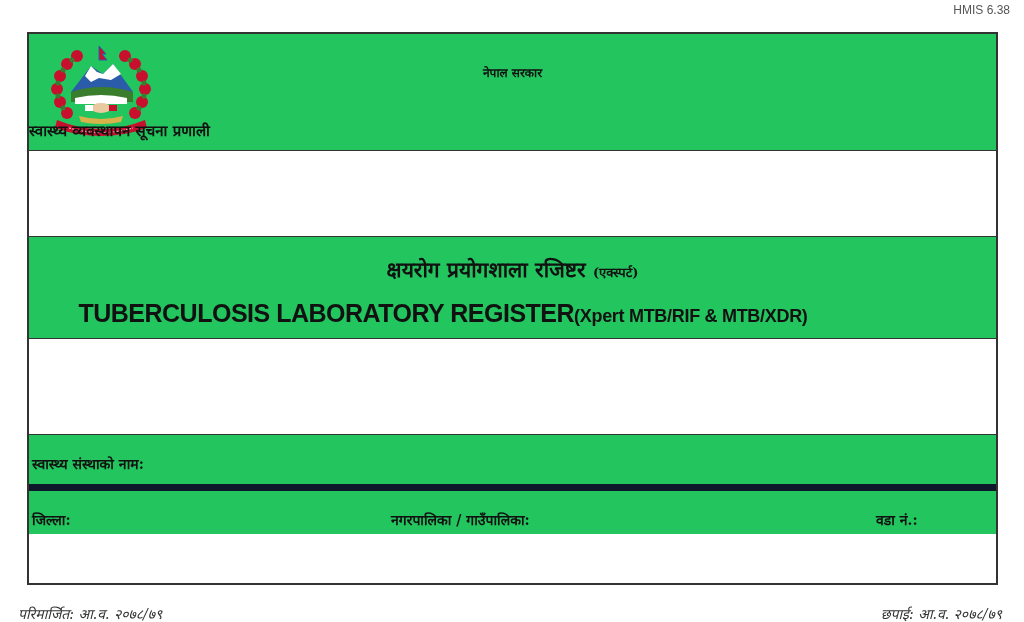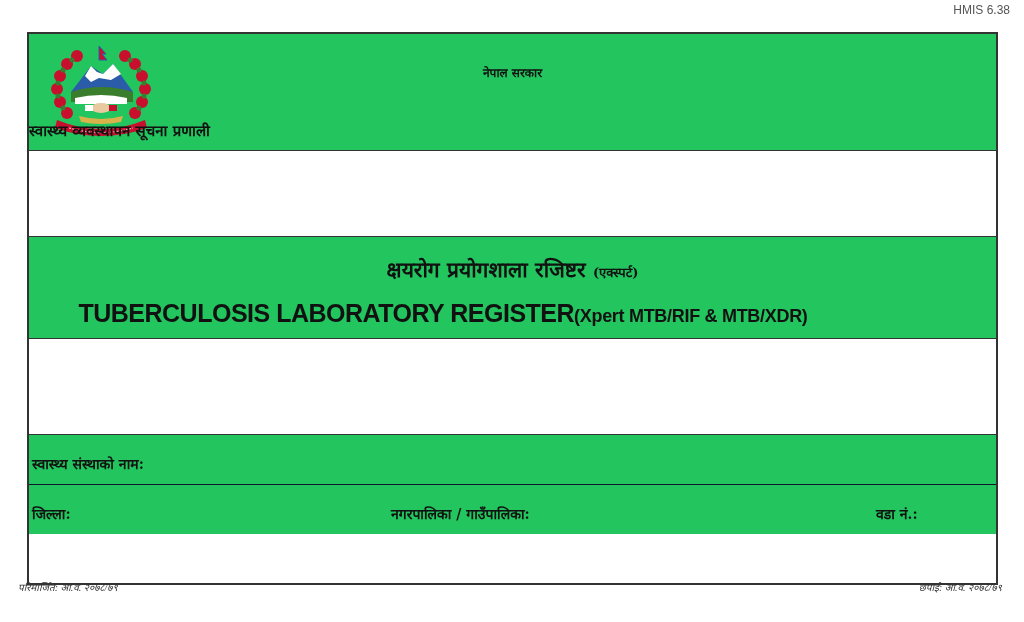--- a/index.html
+++ b/index.html
@@ -13,21 +13,21 @@
     font-family: "Liberation Sans", sans-serif; font-size: 12px; color: #555;
   }
   .sheet {
     position: absolute; left: 27px; top: 32px; width: 967px; height: 549px;
     border: 2px solid #333; box-sizing: content-box;
   }
   .row { position: absolute; left: 0; width: 967px; box-sizing: border-box; }
   .gray { background: #22c55e; }
   .white { background: #ffffff; }
   .b-top { border-top: 1.5px solid #333; }
-  .b-top-thin { border-top: 1px solid #0f172a; }
+  .b-top-thin { border-top: 7px solid #0f172a; }
 
   .r-header { top: 0; height: 116px; }
   .r-blank1 { top: 116px; height: 86px; }
   .r-title  { top: 202px; height: 102px; }
   .r-blank2 { top: 304px; height: 96px; }
   .r-facility { top: 400px; height: 50px; }
   .r-district { top: 450px; height: 50px; }
   .r-date { top: 500px; height: 49px; }
 
   .emblem { position: absolute; left: 18px; top: 8px; width: 108px; height: 98px; }
@@ -48,21 +48,21 @@
     position: absolute; left: 0; width: 828px; top: 62px; text-align: center;
     font-family: "Liberation Sans", sans-serif; font-weight: bold;
     font-size: 25px; letter-spacing: -0.5px;
   }
   .title-en .sub { font-size: 18px; letter-spacing: -0.3px; }
 
   .field-label {
     position: absolute; font-size: 14px; font-weight: bold; top: 19px;
   }
   .footer-left, .footer-right {
-    position: absolute; top: 580px; font-size: 10px; font-style: italic; color: #333; font-family: Liberation Serif, serif;
+    position: absolute; top: 604px; font-size: 14px; font-style: italic; color: #333;
   }
   .footer-left { left: 18px; }
   .footer-right { right: 22px; }
 </style>
 </head>
 <body>
 
 <div class="version">HMIS 6.38</div>
 
 <div class="sheet">

